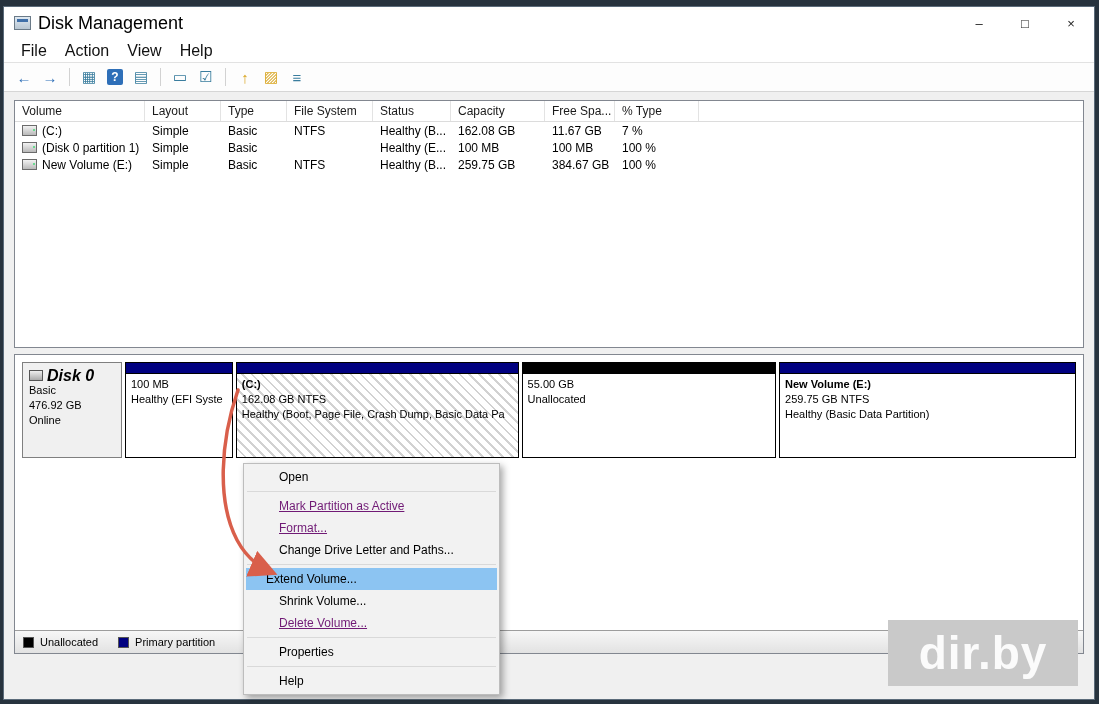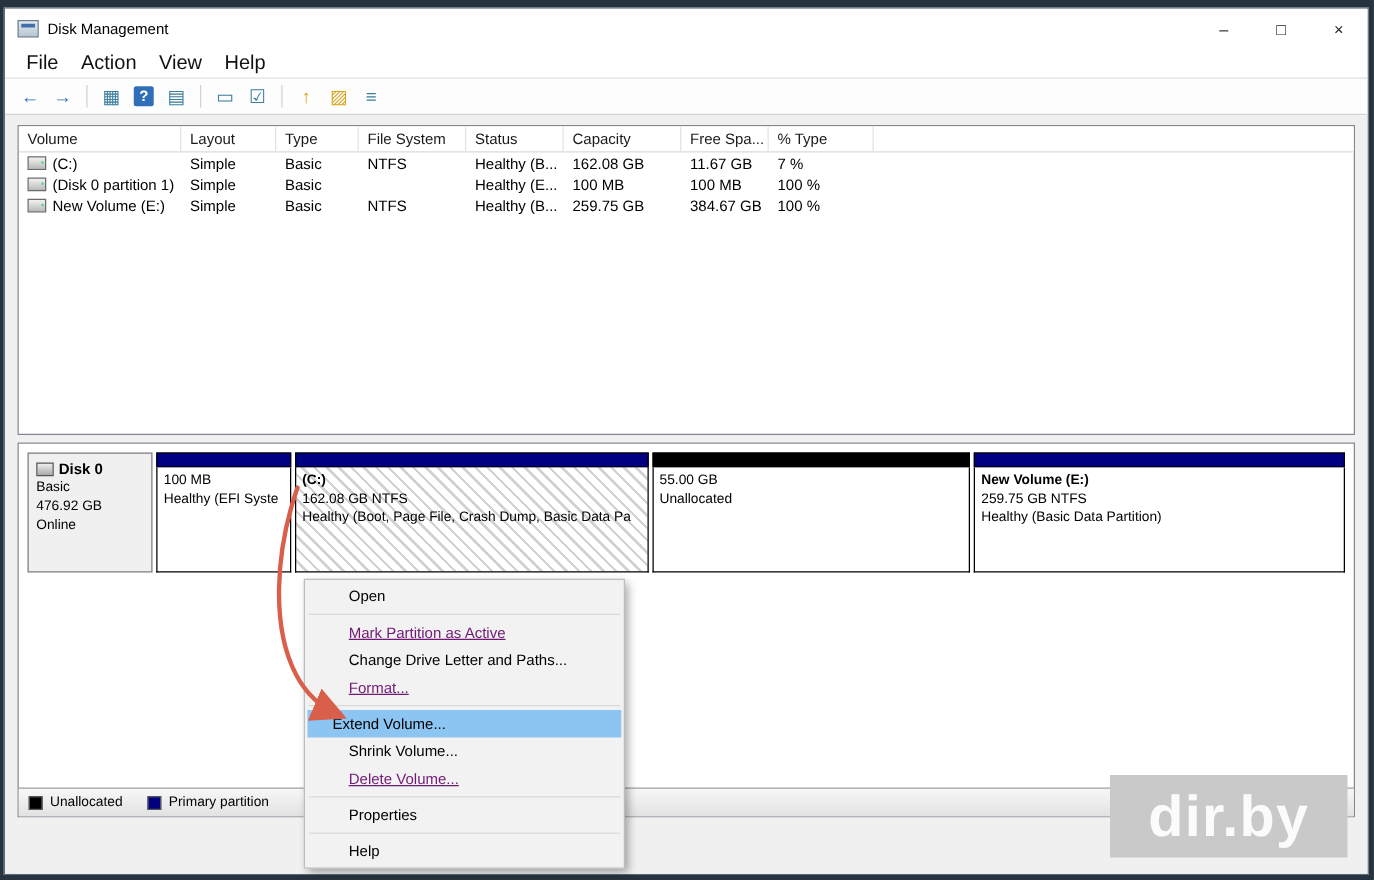--- a/index.html
+++ b/index.html
@@ -3,21 +3,21 @@
 <meta charset="utf-8">
 <style>
   html,body{margin:0;padding:0;}
   body{background:#222b34;font-family:"Liberation Sans","DejaVu Sans",sans-serif;}
   .screen{position:relative;width:1099px;height:704px;background:#27333e;overflow:hidden;}
   .window{position:absolute;left:3px;top:6px;right:4px;bottom:4px;background:#f0f0f0;
           border:1px solid #5b6b7a;display:flex;flex-direction:column;box-sizing:border-box;}
 
   
   .titlebar{height:32px;background:#fff;display:flex;align-items:center;flex:0 0 auto;}
-  .title-left{display:flex;align-items:center;padding-left:10px;gap:7px;font-size:12px;color:#000;}
+  .title-left{display:flex;align-items:center;padding-left:10px;gap:7px;font-size:18px;color:#000;}
   .app-icon{width:15px;height:12px;border:1px solid #6a7a88;background:linear-gradient(#dfe9f2,#b8c6d2);position:relative;}
   .app-icon:before{content:"";position:absolute;left:2px;top:2px;right:2px;height:3px;background:#3f6fa8;}
   .win-controls{margin-left:auto;display:flex;height:100%;}
   .win-btn{width:46px;height:100%;display:flex;align-items:center;justify-content:center;
            font-size:13px;color:#222;cursor:default;}
 
   
   .menubar{height:23px;background:#fff;display:flex;align-items:center;padding-left:8px;flex:0 0 auto;}
   .menu-item{padding:0 9px;font-size:16px;color:#111;line-height:23px;}
 
@@ -48,21 +48,21 @@
   .drv{width:13px;height:9px;border:1px solid #6b6b6b;background:linear-gradient(#f2f2f2,#b9b9b9);
        margin-right:5px;flex:0 0 auto;position:relative;}
   .drv:after{content:"";position:absolute;right:1px;top:3px;width:2px;height:2px;background:#4d7;border-radius:50%;}
 
   
   .bottom-pane{height:300px;background:#fff;border:1px solid #828790;margin-top:6px;
                display:flex;flex-direction:column;flex:0 0 auto;box-sizing:border-box;}
   .disk-row{margin:7px 7px 0 7px;height:96px;display:flex;flex:0 0 auto;}
   .disk-label{width:100px;flex:0 0 auto;border:1px solid #7f7f7f;background:#f0f0f0;
               padding:5px 6px;box-sizing:border-box;font-size:11px;color:#000;line-height:15px;}
-  .disk-label .dn{font-weight:bold;font-size:12px;display:flex;align-items:center;gap:4px;}
+  .disk-label .dn{font-weight:bold;font-size:16px;display:flex;align-items:center;gap:4px;font-style:italic;}
   .disk-icon{width:12px;height:9px;border:1px solid #555;background:linear-gradient(#eee,#aaa);display:inline-block;}
   .partitions{flex:1;display:flex;margin-left:3px;gap:3px;}
   .part{display:flex;flex-direction:column;box-sizing:border-box;}
   .part-top{height:10px;border:1px solid #000;flex:0 0 auto;}
   .bar-primary{background:#000080;}
   .bar-unalloc{background:#000000;}
   .part-body{flex:1;border:1px solid #000;border-top:none;background:#fff;
              padding:3px 5px;font-size:11px;line-height:15px;color:#000;overflow:hidden;white-space:nowrap;}
   .part.selected .part-body{background:repeating-linear-gradient(45deg,#ffffff 0px,#ffffff 5px,#d2d2d2 5px,#d2d2d2 7px);}
   .pname{font-weight:bold;}
@@ -261,22 +261,22 @@
       </div>
 
       <div class="status-bar"></div>
     </div>
   </div>
 
   <div class="ctx">
     <div class="mi">Open</div>
     <div class="msep"></div>
     <div class="mi disabled">Mark Partition as Active</div>
+    <div class="mi disabled">Format...</div>
     <div class="mi">Change Drive Letter and Paths...</div>
-    <div class="mi disabled">Format...</div>
     <div class="msep"></div>
     <div class="mi highlight">Extend Volume...</div>
     <div class="mi">Shrink Volume...</div>
     <div class="mi disabled">Delete Volume...</div>
     <div class="msep"></div>
     <div class="mi">Properties</div>
     <div class="msep"></div>
     <div class="mi">Help</div>
   </div>
 

